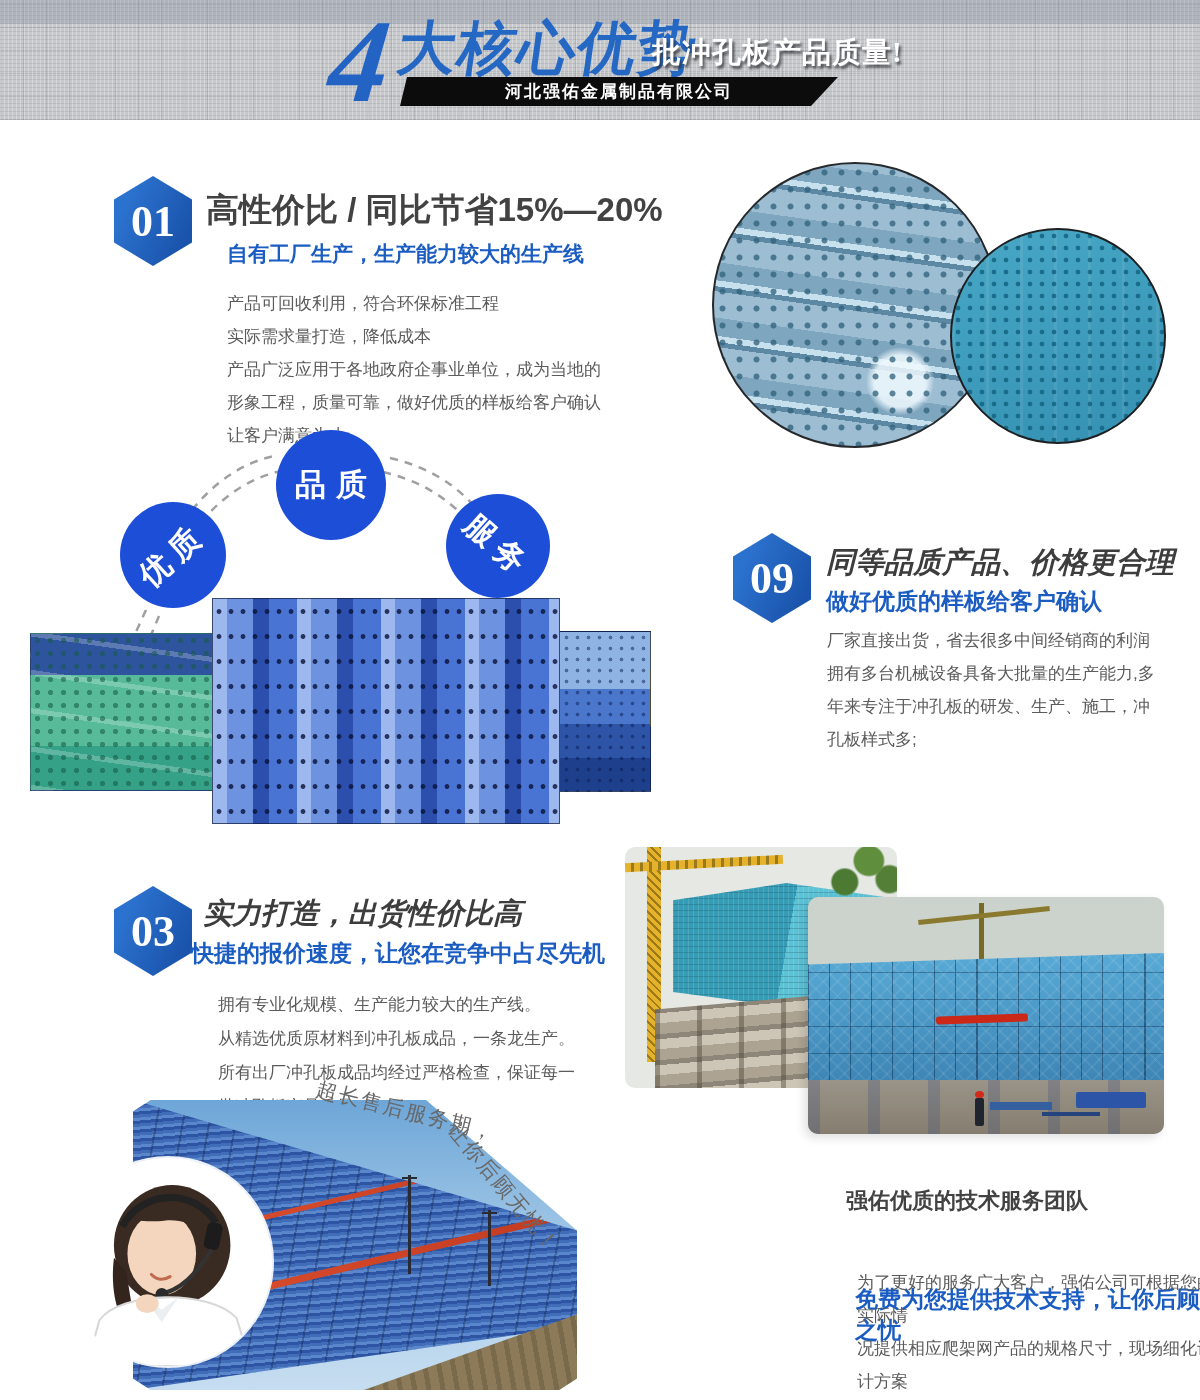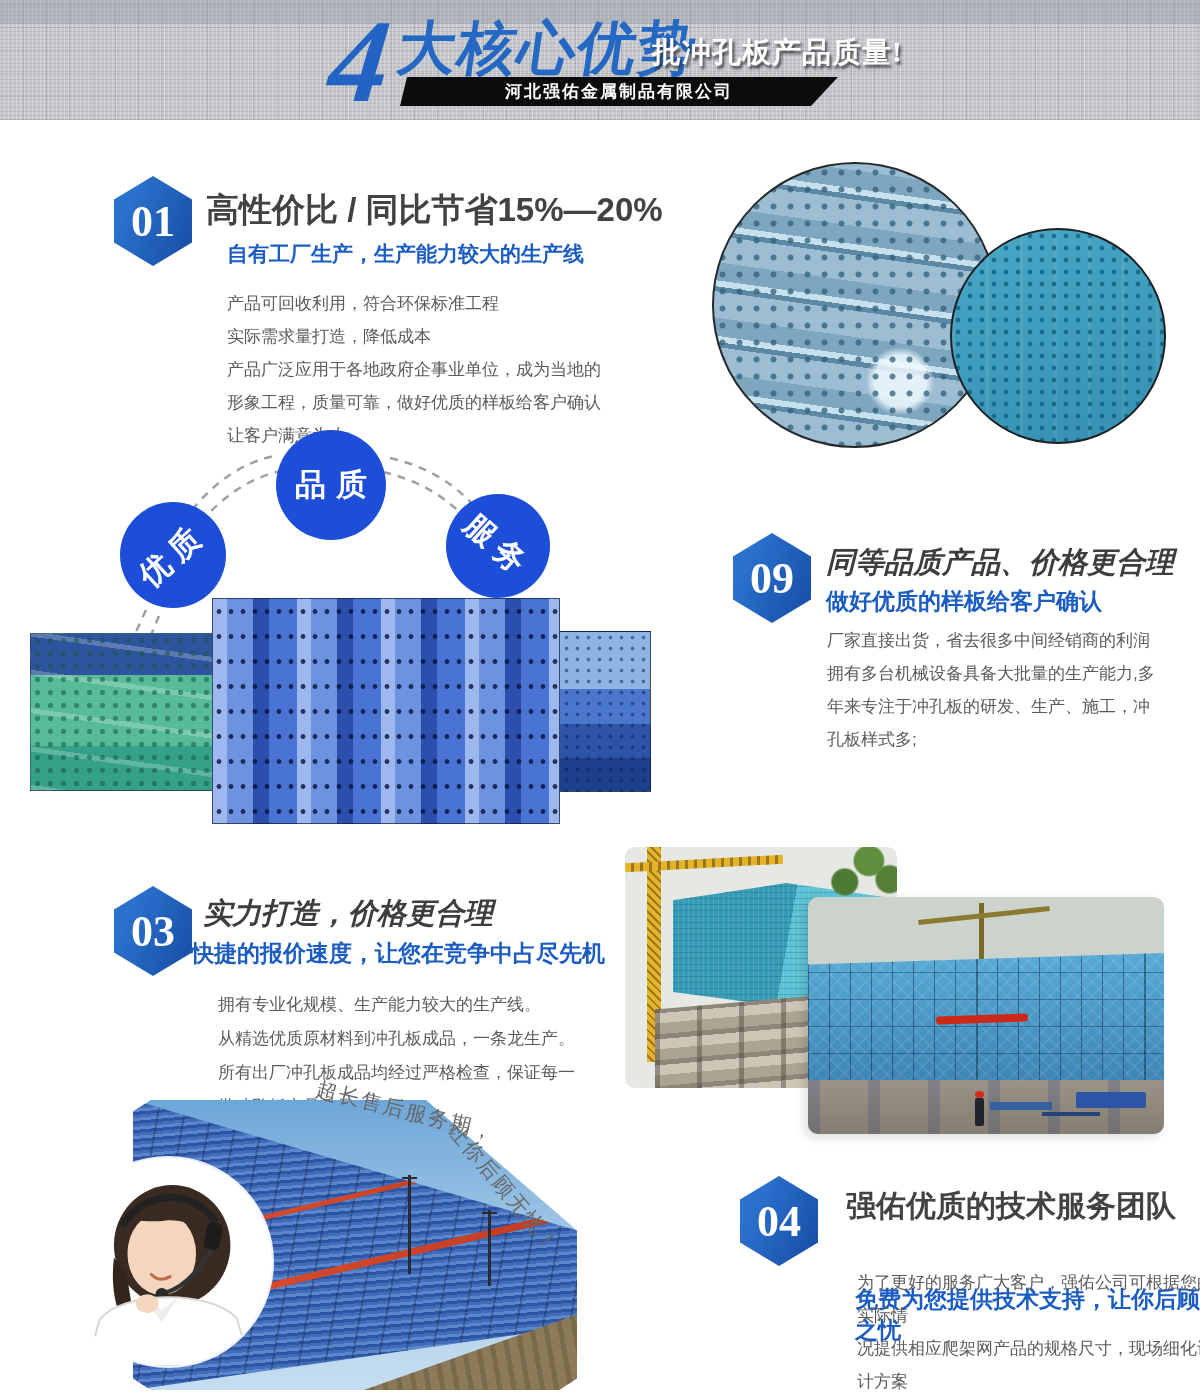--- a/index.html
+++ b/index.html
@@ -226,21 +226,21 @@
     <div class="b2-mast"></div>
     <div class="b2-jib"></div>
     <div class="b2-wall"></div>
     <div class="b2-banner"></div>
     <div class="b2-ground"></div>
     <div class="b2-debris"></div>
     <div class="b2-worker"></div>
   </div>
 
   <div class="hex" style="left:114px;top:886px;">03</div>
-  <div class="t-serif" style="left:203px;top:894px;font-size:29px;">实力打造，价格更合理</div>
+  <div class="t-serif" style="left:203px;top:894px;font-size:29px;">实力打造，出货性价比高</div>
   <div class="sub" style="left:191px;top:938px;font-size:23px;">快捷的报价速度，让您在竞争中占尽先机</div>
   <div class="body-txt" style="left:218px;top:988px;width:410px;line-height:34px;">拥有专业化规模、生产能力较大的生产线。
 从精选优质原材料到冲孔板成品，一条龙生产。
 所有出厂冲孔板成品均经过严格检查，保证每一
 批冲孔板产品质量。</div>
 
   <div class="cap c1">超长售后服务期，</div>
   <div class="cap c2">让你后顾无忧！</div>
 
   <div class="fence">
@@ -262,20 +262,19 @@
       <path d="M56,66 A52,52 0 0 1 146,62" stroke="#222" stroke-width="7" fill="none"></path>
       <rect x="136" y="62" width="15" height="26" rx="5" fill="#1c1c1c" transform="rotate(12 143 75)"></rect>
       <path d="M142,88 Q120,124 96,130" stroke="#333" stroke-width="4" fill="none"></path>
       <circle cx="94" cy="131" r="6" fill="#2a2a2a"></circle>
       <path d="M22,200 L34,156 C54,128 140,126 166,154 L180,200 Z" fill="#ffffff" stroke="#d8d8d8" stroke-width="2"></path>
       <path d="M78,136 L94,158 L110,134 L94,146 Z" fill="#eceff2"></path>
       <ellipse cx="80" cy="140" rx="11" ry="9" fill="#f3d6bd"></ellipse>
     </svg>
   </div>
 
-  <div class="hex" style="left:740px;top:1176px;">04</div>
-  <div class="t-sans" style="left:846px;top:1186px;font-size:30px;">强佑优质的技术服务团队</div>
+  <div class="t-sans" style="left:846px;top:1186px;font-size:22px;">强佑优质的技术服务团队</div>
   <div class="sub" style="left:855px;top:1284px;font-size:23px;">免费为您提供技术支持，让你后顾之忧</div>
   <div class="body-txt" style="left:857px;top:1266px;width:360px;">为了更好的服务广大客户，强佑公司可根据您的实际情
 况提供相应爬架网产品的规格尺寸，现场细化设计方案
 让您买的放心，用的舒心!</div>
 
 </div>
 
 </body></html>

